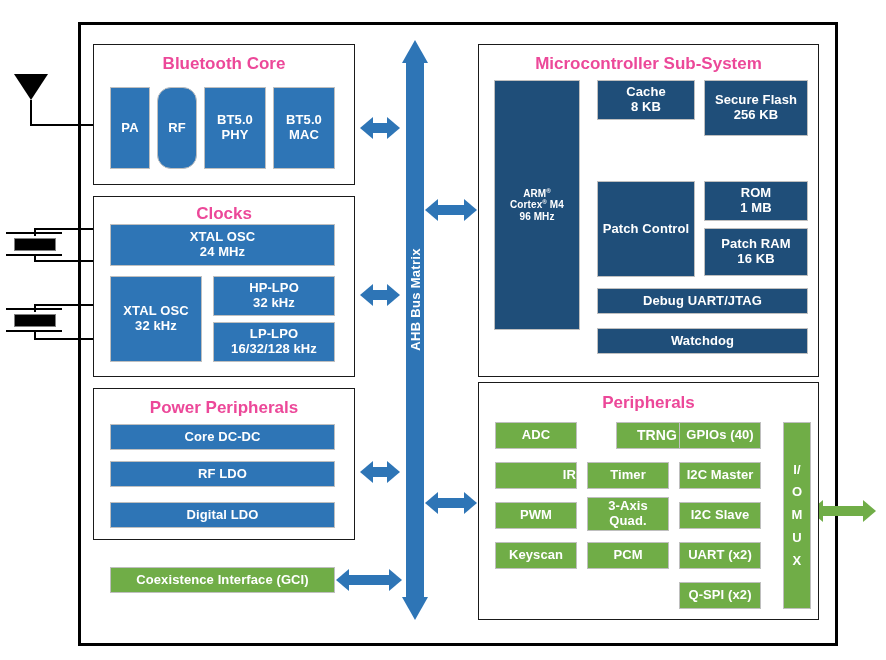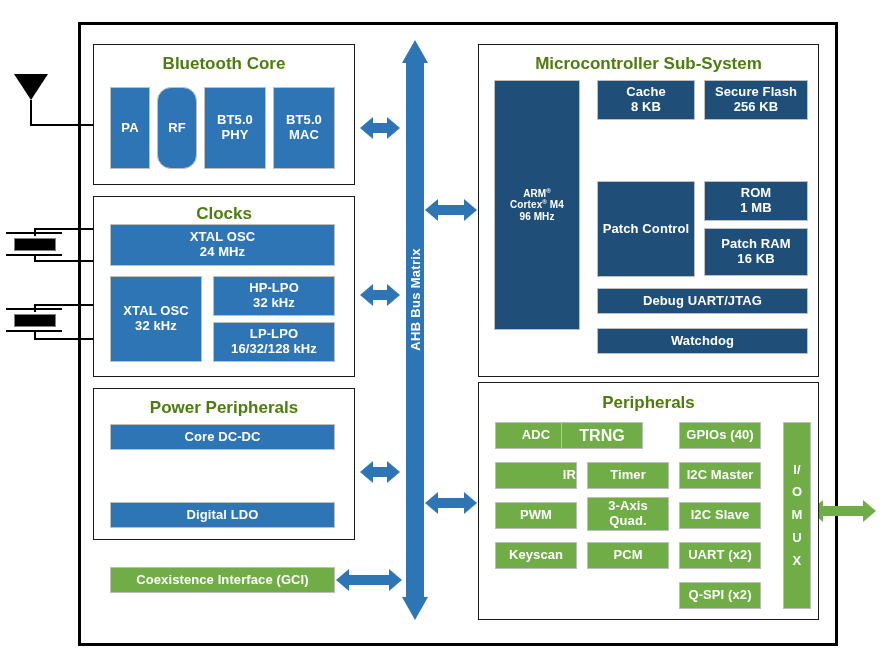--- a/index.html
+++ b/index.html
@@ -9,21 +9,21 @@
 
   .abs{position:absolute;box-sizing:border-box;}
 
   
   #chip-boundary{left:78px;top:22px;width:760px;height:624px;
                  border:3px solid #000;background:transparent;}
 
   
   .group{border:1px solid #1a1a1a;background:#fff;}
   .group-title{position:absolute;left:0;right:0;text-align:center;
-               font-weight:bold;color:#4d7c0f;}
+               font-weight:bold;color:#ec4899;}
 
   
   .blk{display:flex;align-items:center;justify-content:center;
        text-align:center;color:#fff;font-weight:bold;line-height:1.12;
        border:1px solid #bfbfbf;letter-spacing:.1px;}
   .blue{background:#2E75B6;}
   .navy{background:#1F4E79;}
   .green{background:#70AD47;}
 
   sup{font-size:.62em;vertical-align:super;line-height:0;}
@@ -148,20 +148,23 @@
       <span>16/32/128 kHz</span>
     </span>
   </div>
 
   <div class="group abs" style="left:93px;top:388px;width:262px;height:152px;">
     <div class="group-title" style="top:9px;font-size:17px;">Power Peripherals</div>
   </div>
   <div class="blk blue abs" style="left:110px;top:424px;width:225px;height:26px;font-size:13px;">
     <span>Core DC-DC</span>
   </div>
+  <div class="blk blue abs" style="left:110px;top:461px;width:225px;height:26px;font-size:13px;">
+    <span>RF LDO</span>
+  </div>
   <div class="blk blue abs" style="left:110px;top:502px;width:225px;height:26px;font-size:13px;">
     <span>Digital LDO</span>
   </div>
 
   <div class="blk green abs" style="left:110px;top:567px;width:225px;height:26px;font-size:13px;">
     <span>Coexistence Interface (GCI)</span>
   </div>
 
   <div id="ahb-bus" class="abs">
     <div class="head-up"></div>
@@ -215,21 +218,21 @@
       <span>Cortex</span><sup>®</sup><span> M4</span><br>
       <span>96 MHz</span>
     </span>
   </div>
   <div class="blk navy abs" style="left:597px;top:80px;width:98px;height:40px;font-size:13px;">
     <span>
       <span>Cache</span><br>
       <span>8 KB</span>
     </span>
   </div>
-  <div class="blk navy abs" style="left:704px;top:80px;width:104px;height:40px;font-size:13px;">
+  <div class="blk navy abs" style="left:704px;top:80px;width:104px;height:56px;font-size:13px;">
     <span>
       <span>Secure Flash</span><br>
       <span>256 KB</span>
     </span>
   </div>
   <div class="blk navy abs" style="left:597px;top:181px;width:98px;height:96px;font-size:13px;">
     <span>Patch Control</span>
   </div>
   <div class="blk navy abs" style="left:704px;top:181px;width:104px;height:40px;font-size:13px;">
     <span>
@@ -260,21 +263,21 @@
   <div class="blk green abs" style="left:495px;top:462px;width:82px;height:27px;font-size:13px;justify-content:flex-end;">
     <span>IR</span>
     </div>
   <div class="blk green abs" style="left:495px;top:502px;width:82px;height:27px;font-size:13px;">
     <span>PWM</span>
     </div>
   <div class="blk green abs" style="left:495px;top:542px;width:82px;height:27px;font-size:13px;">
     <span>Keyscan</span>
     </div>
 
-  <div class="blk green abs" style="left:561px;top:422px;width:82px;height:27px;font-size:16px;">
+  <div class="blk green abs" style="left:616px;top:422px;width:82px;height:27px;font-size:14px;">
     <span>TRNG</span>
     </div>
   <div class="blk green abs" style="left:587px;top:462px;width:82px;height:27px;font-size:13px;">
     <span>Timer</span>
     </div>
   <div class="blk green abs" style="left:587px;top:497px;width:82px;height:34px;font-size:13px;">
     <span>
       <span>3-Axis</span><br>
       <span>Quad.</span>
     </span>

